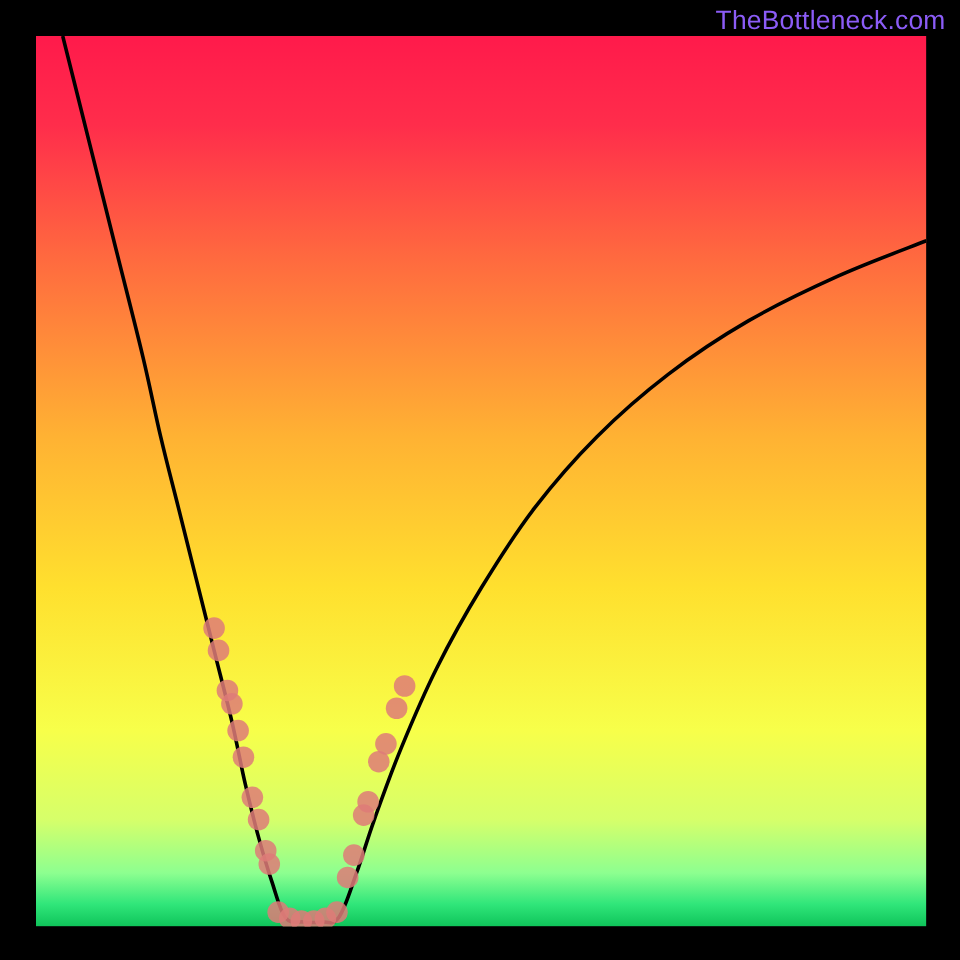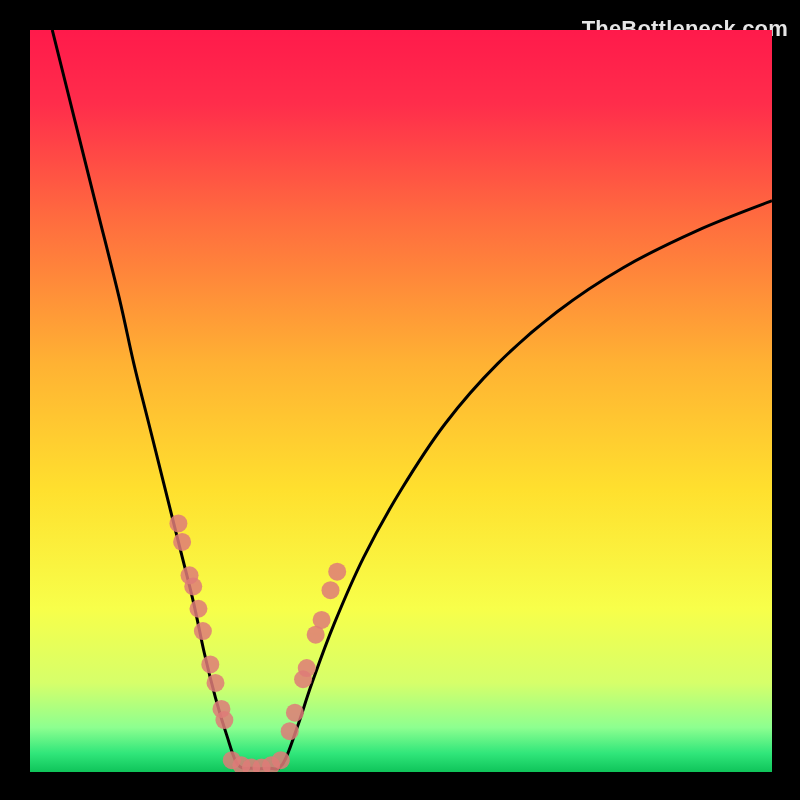--- a/index.html
+++ b/index.html
@@ -20,25 +20,25 @@
   #plot-area {
     position: absolute;
     background: #000;
   }
   svg {
     position: absolute;
     left: 0; top: 0;
   }
   #watermark {
     position: absolute;
-    top: 16px;
+    top: 4px;
     right: 12px;
-    color: #e5e5e5;
+    color: #8b5cf6;
     font-size: 22px;
-    font-weight: 700;
+    font-weight: 400;
     letter-spacing: 0.2px;
     user-select: none;
   }
   .curve {
     fill: none;
     stroke: #000;
     stroke-width: 3;
   }
   .marker {
     fill: #de7b78;

